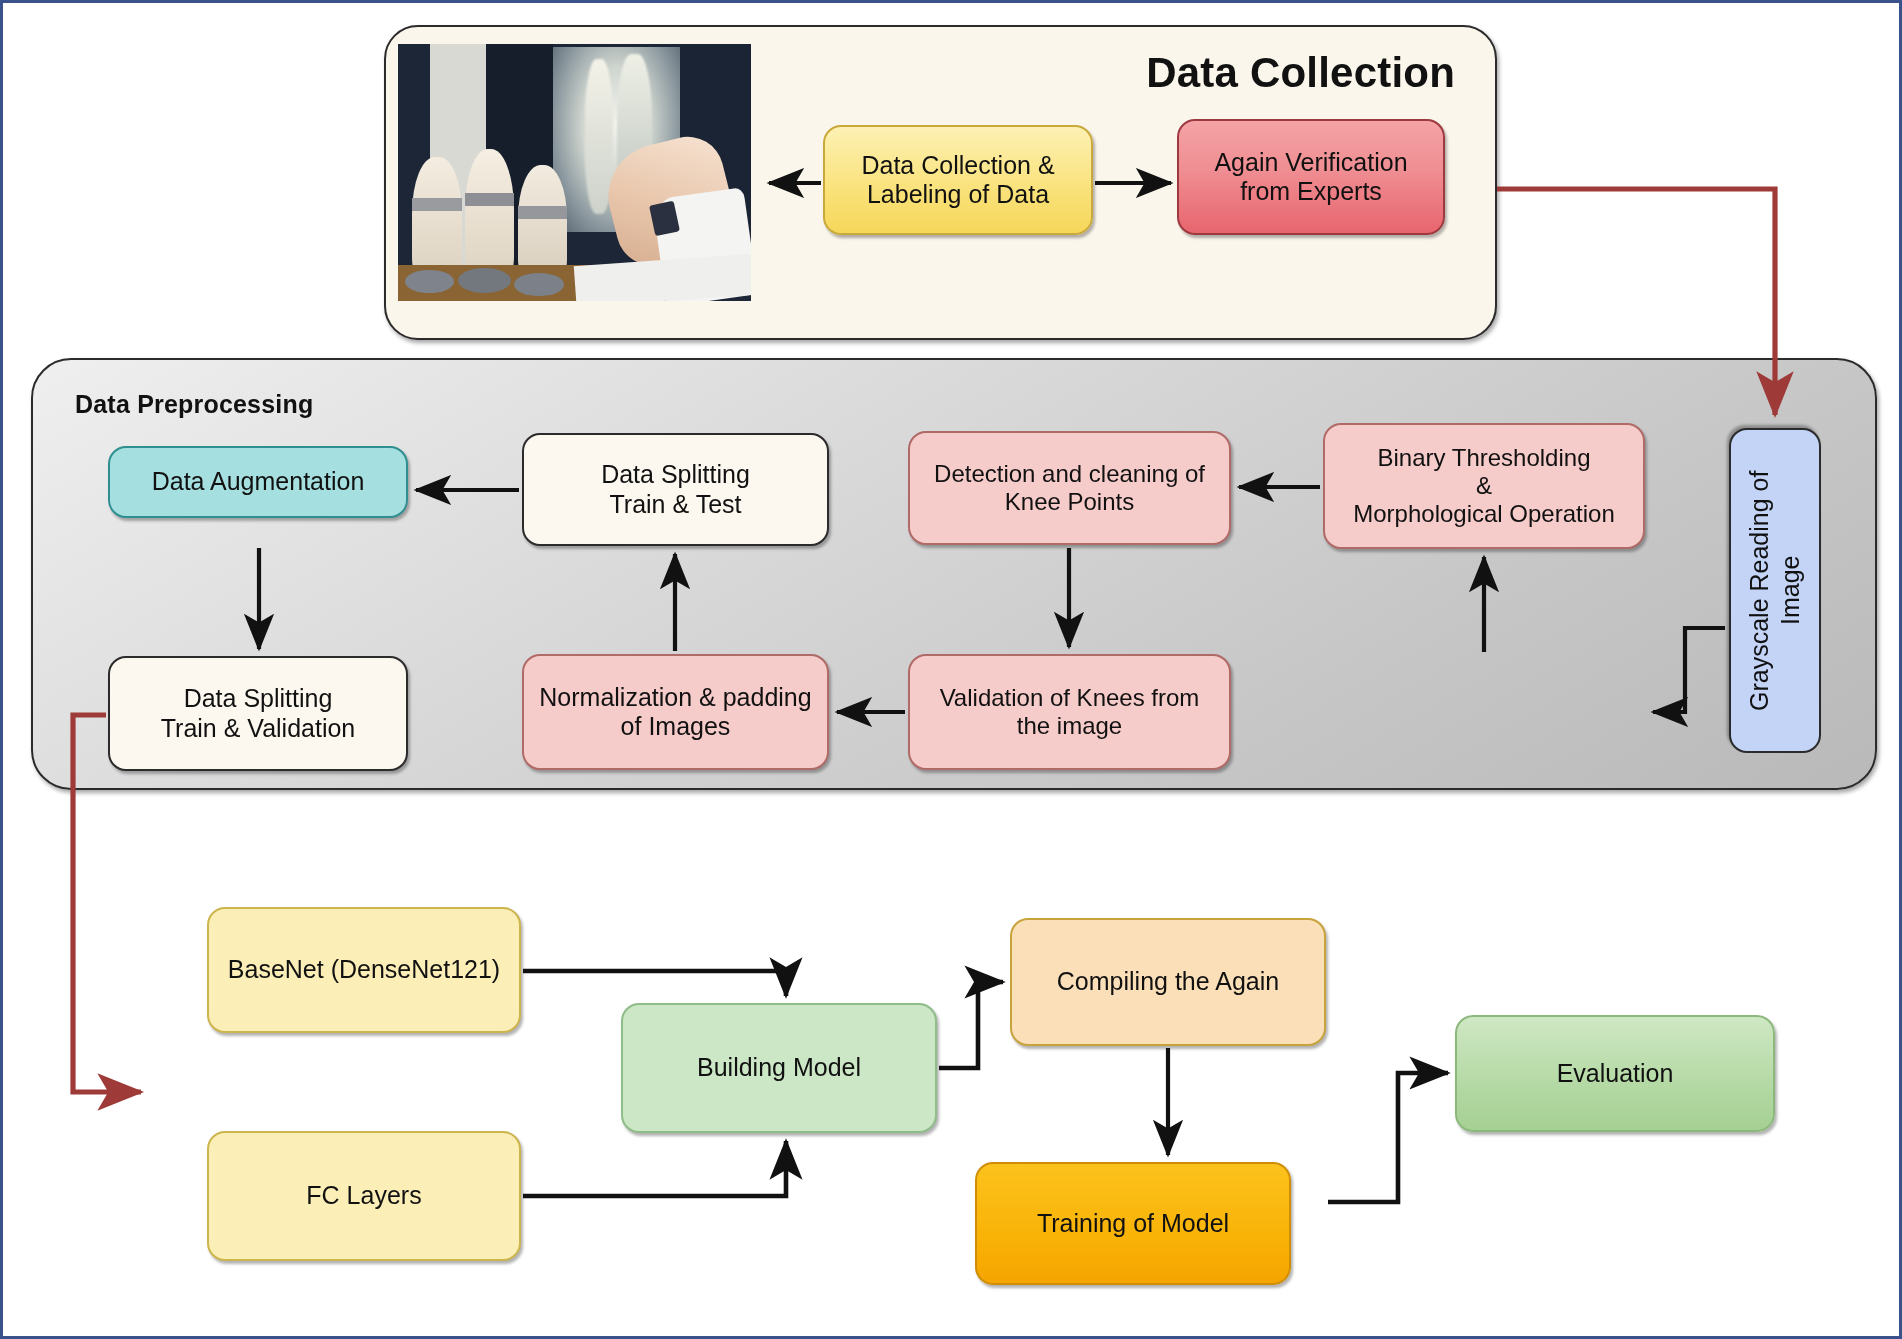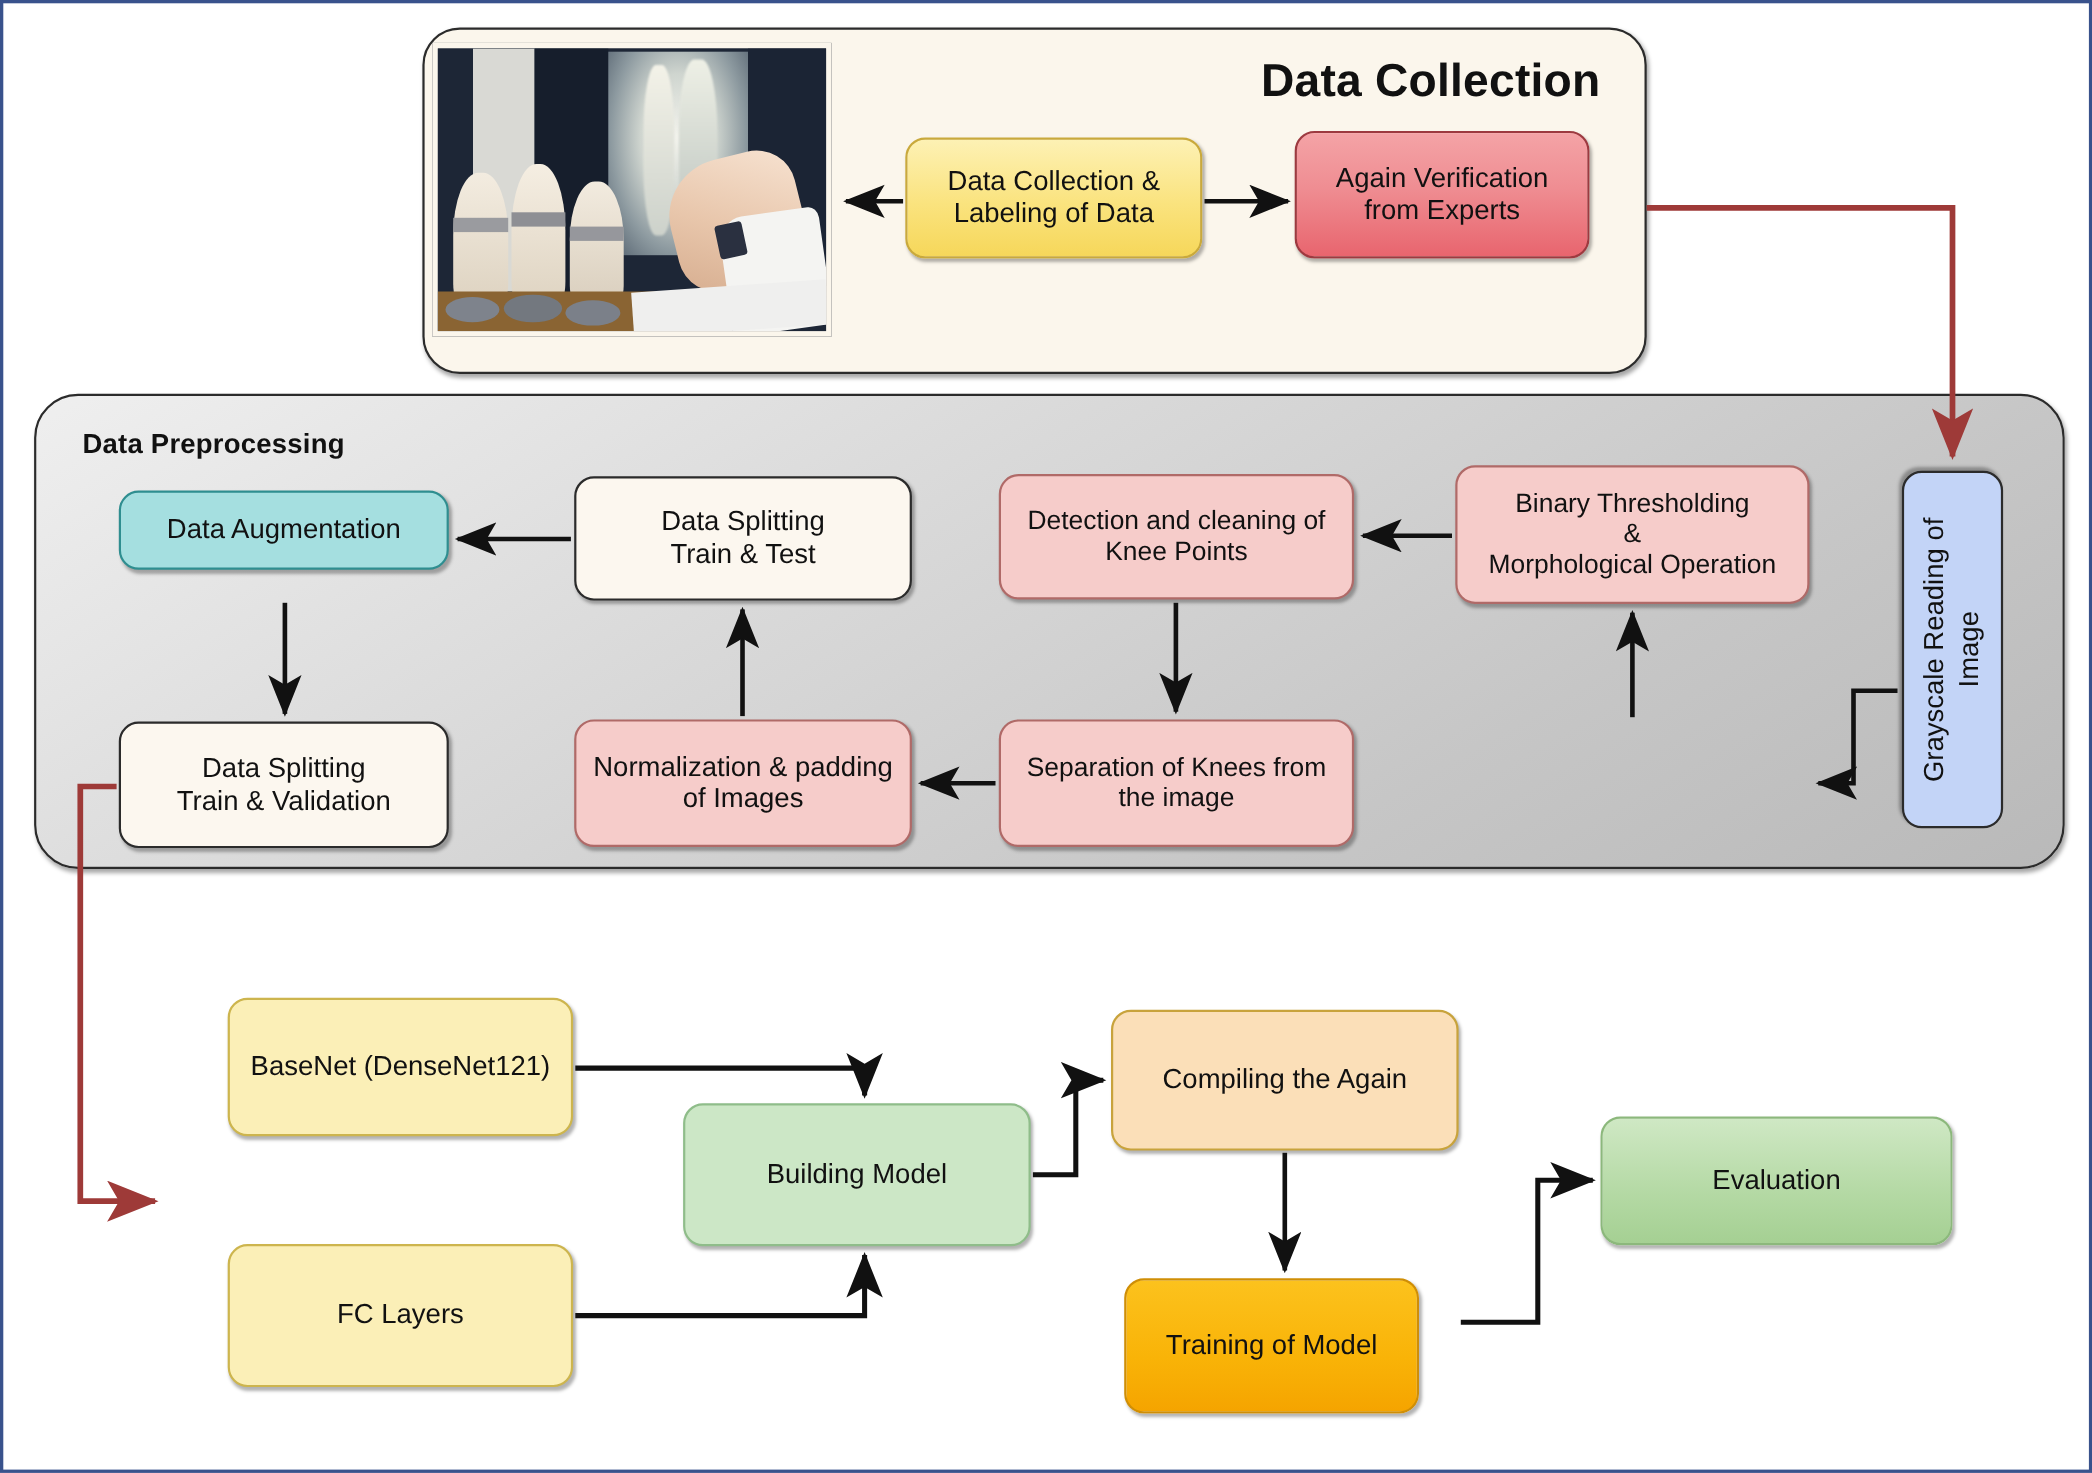--- a/index.html
+++ b/index.html
@@ -159,34 +159,34 @@
 
   <div class="node n-blue vtext" style="left:1726px;top:425px;width:92px;height:325px;font-size:25px;">Grayscale Reading of
 Image</div>
 
   <div class="node n-cream" style="left:105px;top:653px;width:300px;height:115px;white-space:pre-line;">Data Splitting
 Train &amp; Validation</div>
 
   <div class="node n-pink" style="left:519px;top:651px;width:307px;height:116px;white-space:pre-line;">Normalization &amp; padding
 of Images</div>
 
-  <div class="node n-pink" style="left:905px;top:651px;width:323px;height:116px;white-space:pre-line;font-size:24px;">Separation of Knees from
+  <div class="node n-pink" style="left:905px;top:651px;width:323px;height:116px;white-space:pre-line;font-size:24px;">Validation of Knees from
 the image</div>
 
 
 
   <div class="node n-lyellow" style="left:204px;top:904px;width:314px;height:126px;">BaseNet (DenseNet121)</div>
 
   <div class="node n-lyellow" style="left:204px;top:1128px;width:314px;height:130px;">FC Layers</div>
 
   <div class="node n-green" style="left:618px;top:1000px;width:316px;height:130px;">Building Model</div>
 
   <div class="node n-peach" style="left:1007px;top:915px;width:316px;height:128px;">Compiling the Again</div>
 
-  <div class="node n-orange" style="left:1019px;top:1159px;width:268px;height:123px;">Training of Model</div>
+  <div class="node n-orange" style="left:972px;top:1159px;width:316px;height:123px;">Training of Model</div>
 
   <div class="node n-dgreen" style="left:1452px;top:1012px;width:320px;height:117px;">Evaluation</div>
 
   <svg id="wires">
     <defs>
       <marker id="ah-black" markerWidth="10" markerHeight="10" refX="8.4" refY="3.6" orient="auto" markerUnits="strokeWidth">
         <path d="M0,0 L9,3.6 L0,7.2 L2.1,3.6 z" fill="#111111"></path>
       </marker>
       <marker id="ah-red" markerWidth="10" markerHeight="10" refX="8.4" refY="3.6" orient="auto" markerUnits="strokeWidth">
         <path d="M0,0 L9,3.6 L0,7.2 L2.1,3.6 z" fill="#9e3a38"></path>

